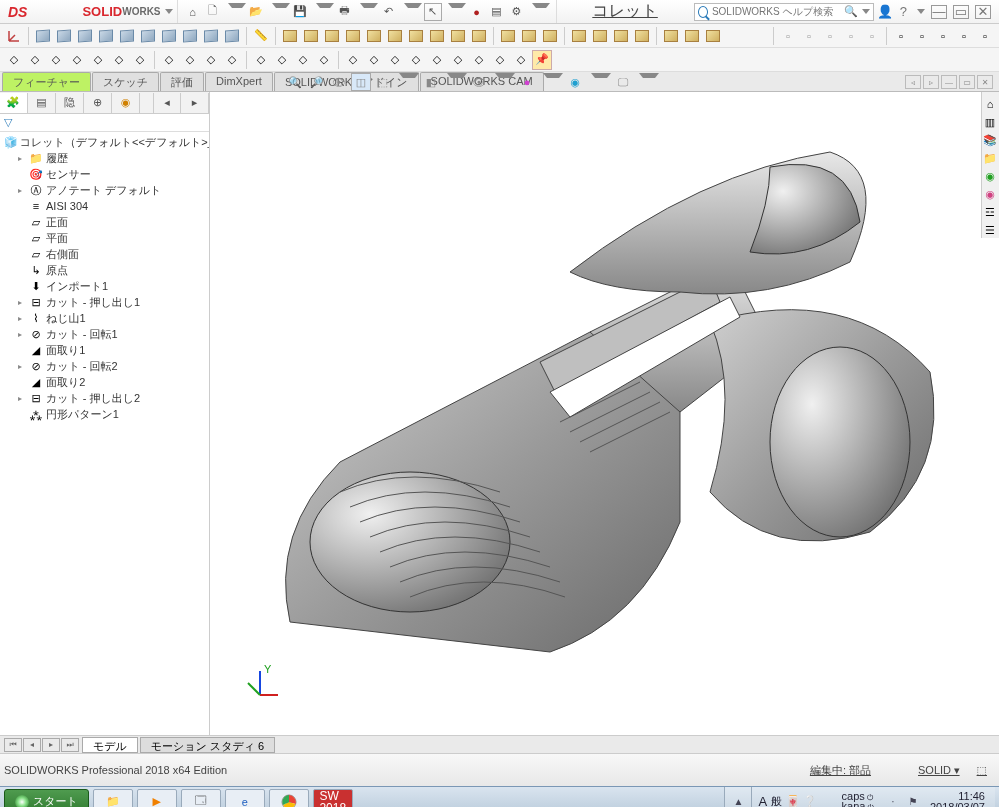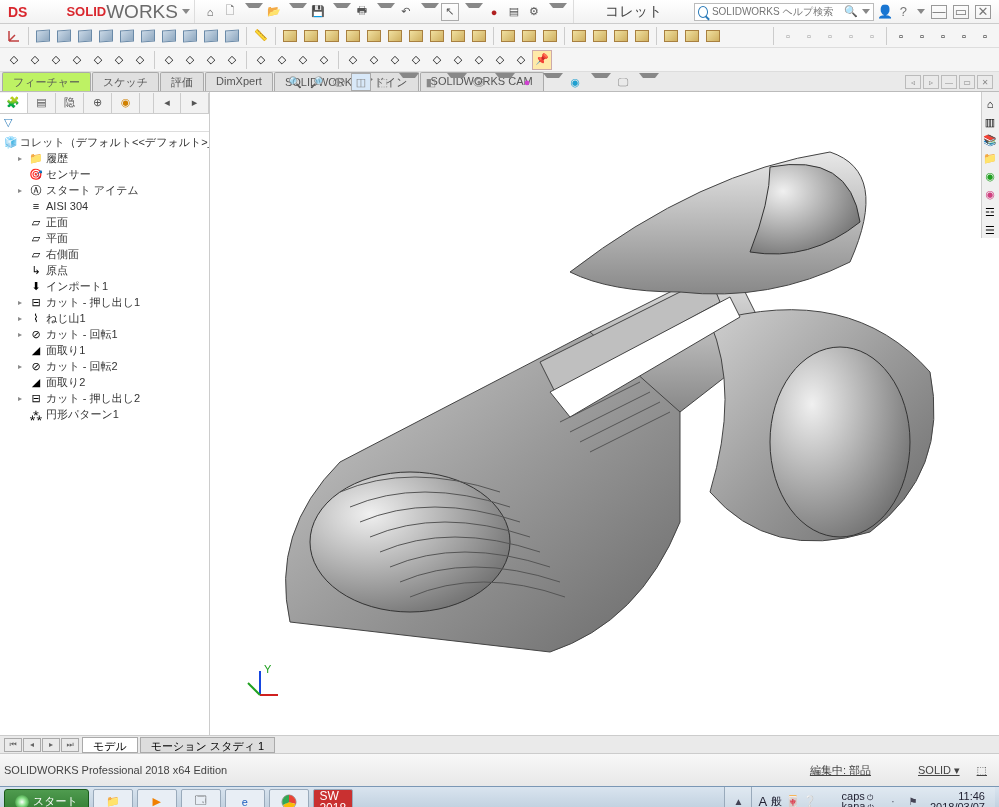--- a/index.html
+++ b/index.html
@@ -1,25 +1,25 @@
 <!DOCTYPE html>
 <html><head>
 <meta charset="utf-8">
 <style>
 * { margin:0; padding:0; box-sizing:border-box; font-family:"Meiryo UI","MS Gothic",sans-serif; font-size:11px; }
 body { width:999px; height:807px; background:#fff; overflow:hidden; position:relative; }
 .titlebar { height:24px; background:linear-gradient(#fff,#f2f2f2); border-bottom:1px solid #ccc; display:flex; align-items:center; padding:0 4px; }
 .logo-box { display:flex; align-items:center; padding:0 4px; border-right:1px solid #ddd; height:100%; }
-.logo-ds { color:#d9272e; font-size:14px; font-weight:bold; margin-right:0; }
+.logo-ds { color:#d9272e; font-size:14px; font-style:italic; font-weight:bold; margin-right:16px; }
 .logo-solid { color:#d9272e; font-size:13px; font-weight:900;margin-left:39px; }
-.logo-works { color:#6a6a6a; font-size:19px; font-weight:400;text-align:right; }
+.logo-works { color:#6a6a6a; font-size:10px; font-weight:700;text-align:right; }
 .tri { width:0;height:0;border-left:4px solid transparent;border-right:4px solid transparent;border-top:5px solid #888; margin-left:4px;}
 .mini-icons { display:flex; align-items:center; gap:2px; padding:0 6px; border-right:1px solid #ddd; height:100%;}
 .mini-icons span { width:18px; height:18px; display:flex; align-items:center; justify-content:center; color:#555; cursor:pointer;}
-.title-center { flex:1; text-align:center; color:#444; font-size:14px; }
+.title-center { flex:1; text-align:center; color:#444; font-size:16px;text-decoration:underline; }
 .search-box { display:flex; align-items:center; border:1px solid #bbb; height:18px; width:180px; background:#fff; padding:0 3px;}
 .search-box .q { width:12px; height:12px; border:1.5px solid #2b7bb9; border-radius:50%; position:relative;}
 .search-box .q::after{content:"";position:absolute;width:5px;height:1.5px;background:#2b7bb9;transform:rotate(45deg);bottom:-2px;right:-3px;}
 .search-box input { border:none; outline:none; font-size:10px; flex:1; margin-left:4px; color:#666;}
 .title-right { display:flex; align-items:center; gap:6px; padding:0 4px;}
 .title-right span { color:#777; cursor:pointer; font-size:13px;}
 .win-btn { width:16px; height:14px; border:1px solid #999; display:flex; align-items:center; justify-content:center; font-size:9px; color:#666;}
 .toolbar-row { height:24px; background:#f5f5f5; border-bottom:1px solid #ddd; display:flex; align-items:center; padding:0 4px; gap:1px;}
 .tb-btn { width:20px; height:20px; display:flex; align-items:center; justify-content:center; cursor:pointer; border:1px solid transparent;}
 .tb-sep { width:1px; height:18px; background:#ccc; margin:0 3px;}
@@ -322,21 +322,21 @@
             <span class="lbl">履歴</span>
           </div>
           <div class="tree-item indent1">
             <span class="exp"></span>
             <span class="ic">🎯</span>
             <span class="lbl">センサー</span>
           </div>
           <div class="tree-item indent1">
             <span class="exp">▸</span>
             <span class="ic">Ⓐ</span>
-            <span class="lbl">スタート アイテム</span>
+            <span class="lbl">アノテート デフォルト</span>
           </div>
           <div class="tree-item indent1">
             <span class="exp"></span>
             <span class="ic">≡</span>
             <span class="lbl">AISI 304</span>
           </div>
           <div class="tree-item indent1">
             <span class="exp"></span>
             <span class="ic">▱</span>
             <span class="lbl">正面</span>
@@ -477,21 +477,21 @@
   </div>
 </div>
 
 <div class="bottom-tabs">
   <span class="btab-nav">⏮</span>
   <span class="btab-nav">◂</span>
   <span class="btab-nav">▸</span>
   <span class="btab-nav">⏭</span>
   <div id="btabs" style="display:flex;">
       <div class="btab active">モデル</div>
-      <div class="btab">モーション スタディ 1</div>
+      <div class="btab">モーション スタディ 6</div>
     </div>
 </div>
 
 <div class="status-bar">
   <span>SOLIDWORKS Professional 2018 x64 Edition</span>
   <span class="fill"></span>
   <span class="status-seg">編集中: 部品</span>
   <span class="status-seg" style="width:30px;"></span>
   <span class="status-seg"><span>SOLID</span>&nbsp;▾</span>
   <span class="status-seg">⬚</span>

